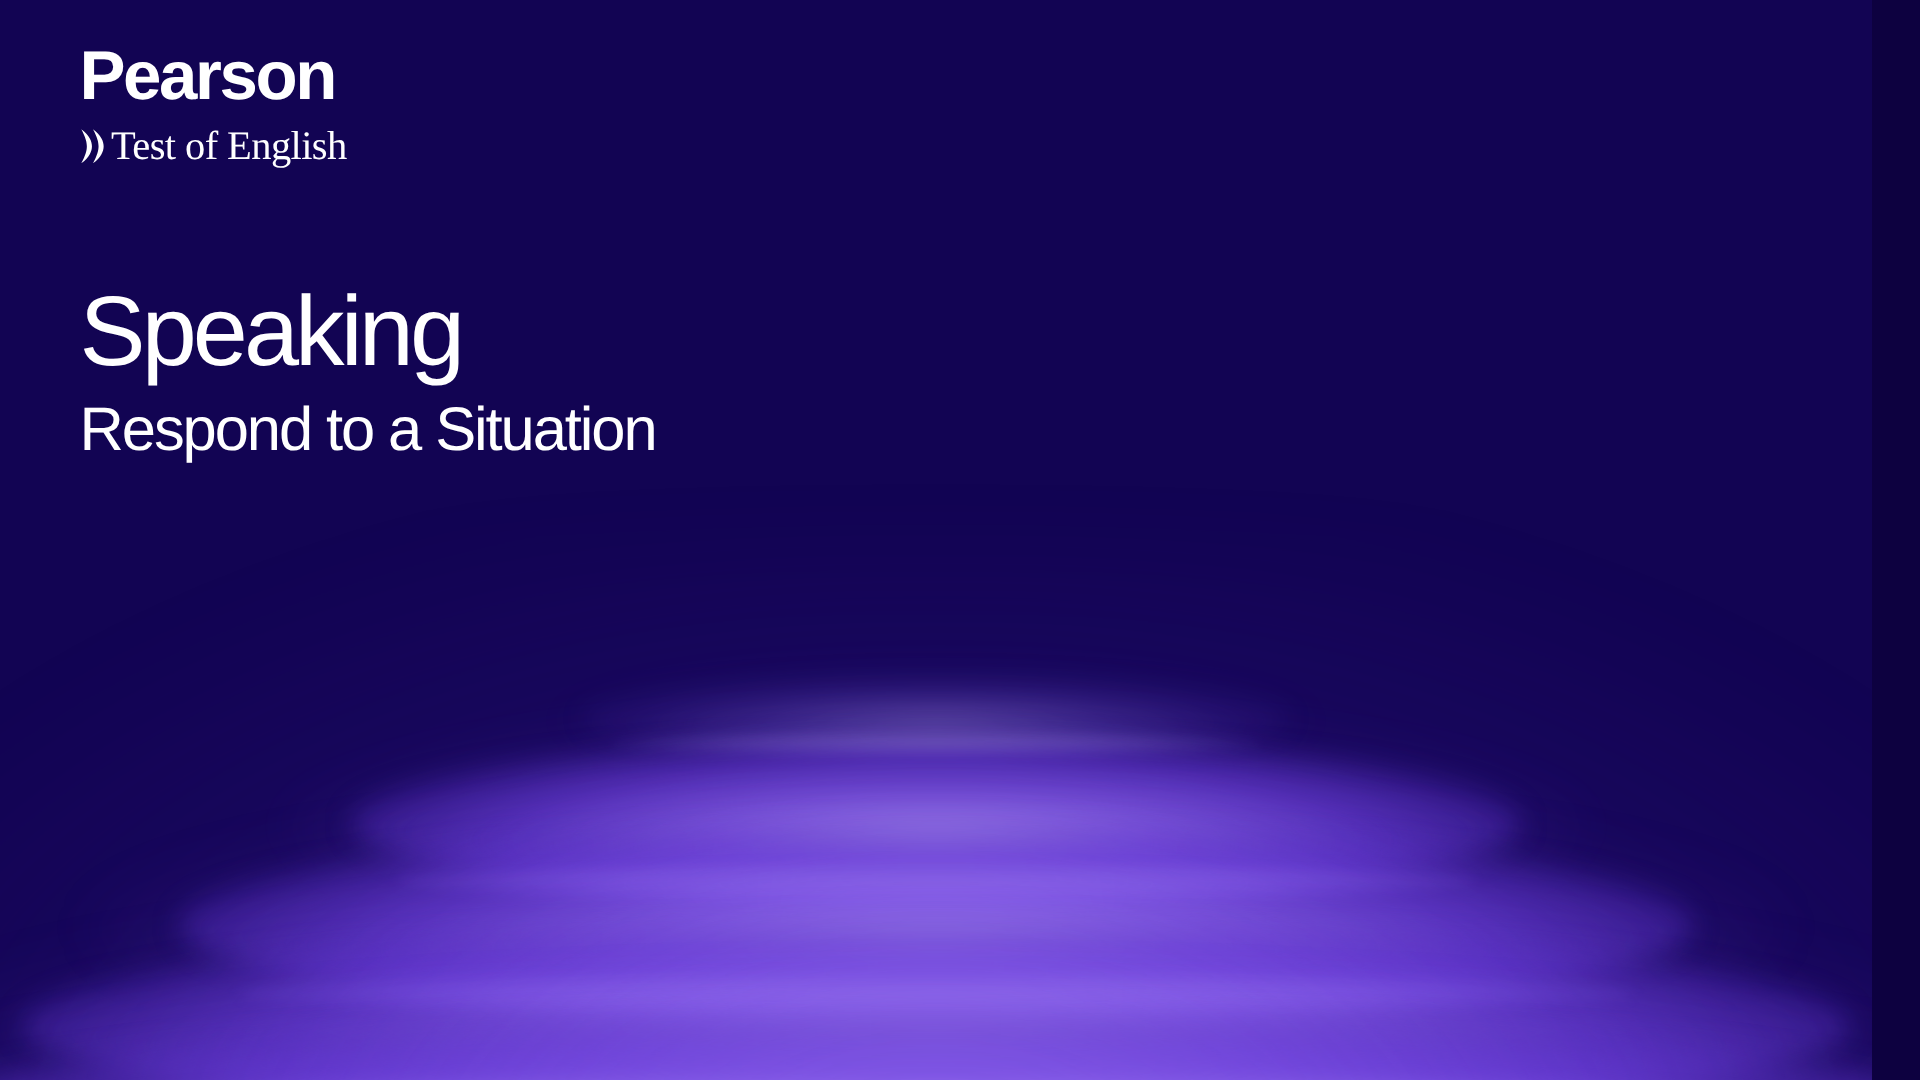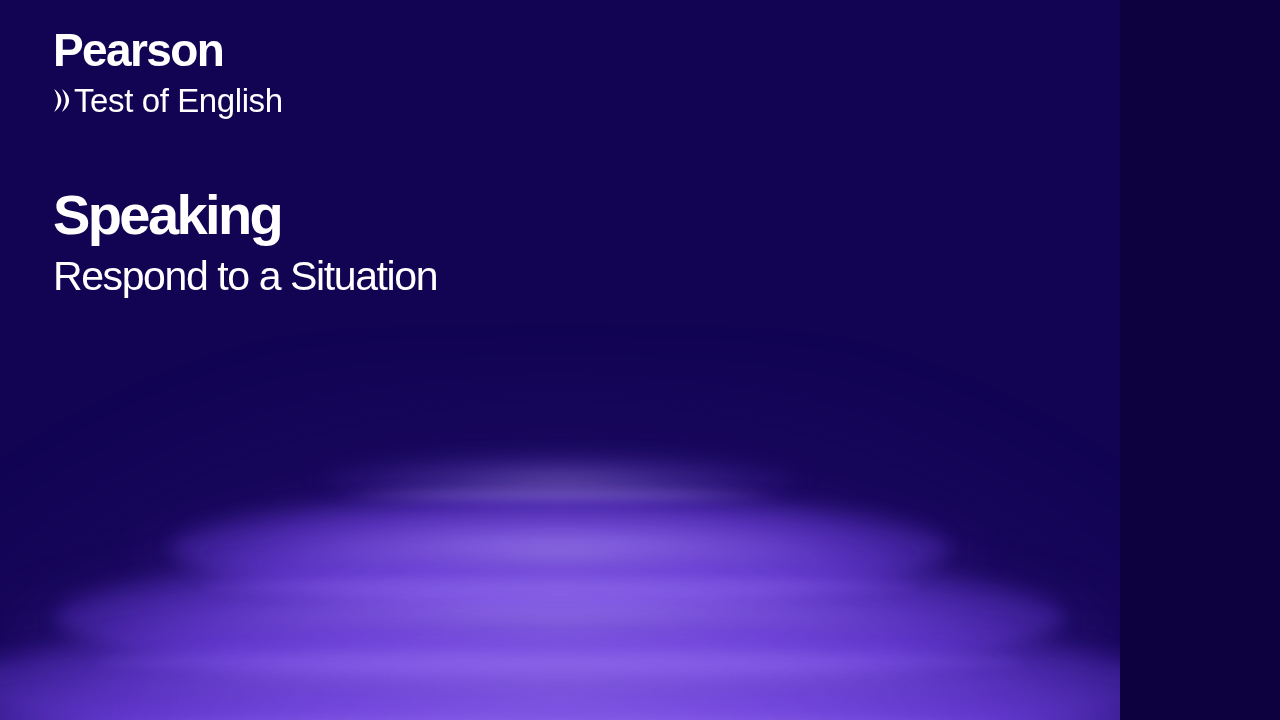--- a/index.html
+++ b/index.html
@@ -6,21 +6,21 @@
   * { margin:0; padding:0; box-sizing:border-box; }
 
   html, body {
     width:1280px; height:720px;
     overflow:hidden;
     background:#0d0140;
   }
 
   #slide {
     position:relative;
-    width:1120px;
+    width:1248px;
     height:720px;
     background:#120453;
     font-family:"Liberation Sans", sans-serif;
     overflow:hidden;
     padding-left:23px;
   }
 
   
   #arc-stage {
     position:absolute;
@@ -138,39 +138,40 @@
 
   #wave-mark {
     width:17px;
     height:25px;
     flex:0 0 auto;
     display:block;
   }
 
   #lockup-label {
     color:#ffffff;
-    font-size:33px;
+    font-size:27px;
     font-weight:400;
     letter-spacing:-0.4px;
     line-height:1;
     white-space:nowrap;
+    font-family:Liberation Serif, serif;
   }
 
   
   #title-block {
     position:absolute;
     left:53px;
     top:188px;
     z-index:5;
   }
 
   #main-title {
     color:#ffffff;
-    font-size:56px;
-    font-weight:700;
+    font-size:66px;
+    font-weight:400;
     letter-spacing:-2.6px;
     line-height:0.98;
     white-space:nowrap;
   }
 
   #sub-title {
     color:#ffffff;
     font-size:41px;
     font-weight:400;
     letter-spacing:-1.4px;

